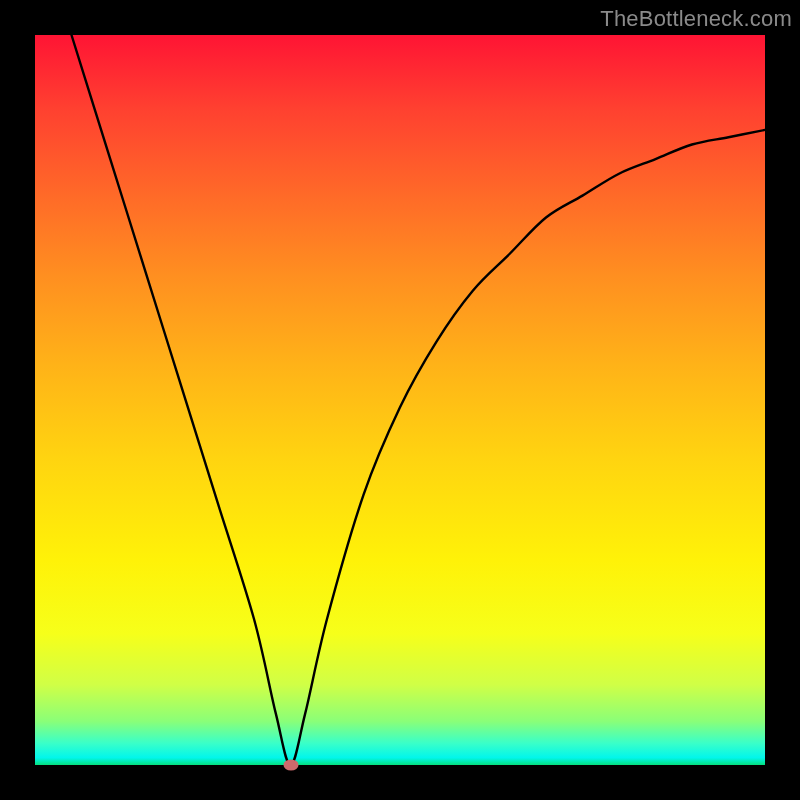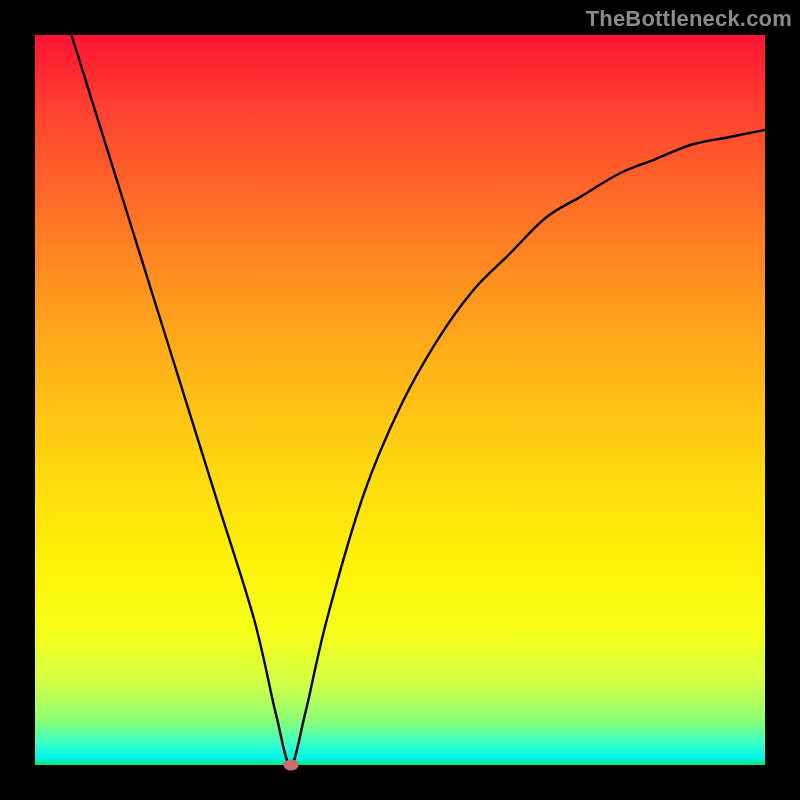--- a/index.html
+++ b/index.html
@@ -41,21 +41,21 @@
       #02f6eb 99%,
       #04e07f 100%
     );
   }
   .watermark {
     position: absolute;
     top: 6px;
     right: 8px;
     color: #8a8a8a;
     font-size: 22px;
-    font-weight: 700;
+    font-weight: 400;
     letter-spacing: 0.2px;
     user-select: none;
   }
   svg.curve {
     position: absolute;
     left: 0;
     top: 0;
     width: 730px;
     height: 730px;
     overflow: visible;

